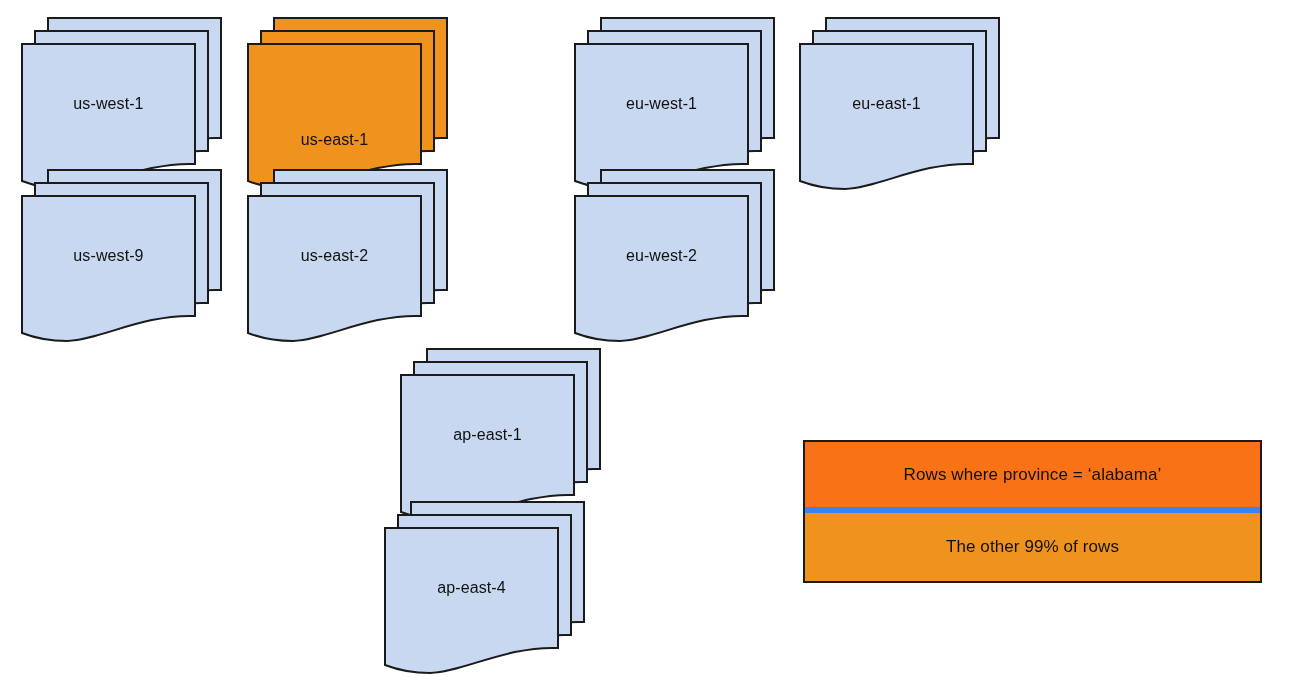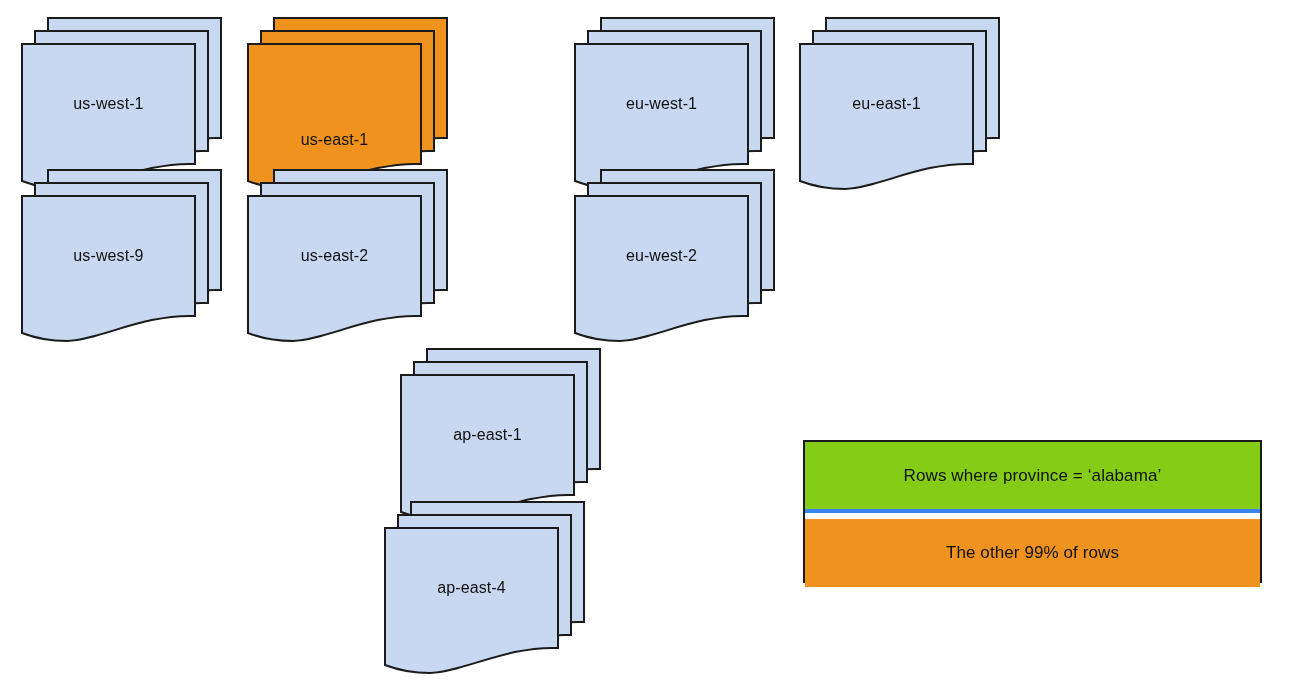--- a/index.html
+++ b/index.html
@@ -60,26 +60,25 @@
   .legend-row {
     box-sizing: border-box;
     display: flex;
     align-items: center;
     justify-content: center;
     font-size: 17px;
     color: #111111;
     letter-spacing: 0.1px;
   }
   .legend-row.blue {
-    background: #84cc16;
-    border-bottom: 4px solid #3b82f6;
+    background: #f97316;
+    border-bottom: 6px solid #3b82f6;
   }
   .legend-row.orange {
     background: #ef931e;
-    margin-top: 6px;
   }
 </style>
 </head>
 <body>
 
 <div id="canvas">
     <div class="doc-stack" style="left: 22px; top: 18px; width: 199px; height: 186px;">
       <svg width="203" height="190">
         <g transform="translate(26,0)">
           <path d="M 0 0 L 173 0 L 173 120 C 121.1 118 77.85000000000001 144 44.980000000000004 145 C 24.220000000000002 145 10.379999999999999 141 0 137 Z" fill="#c8d8f0" stroke="#1b1b1b" stroke-width="2" stroke-linejoin="miter"></path>

